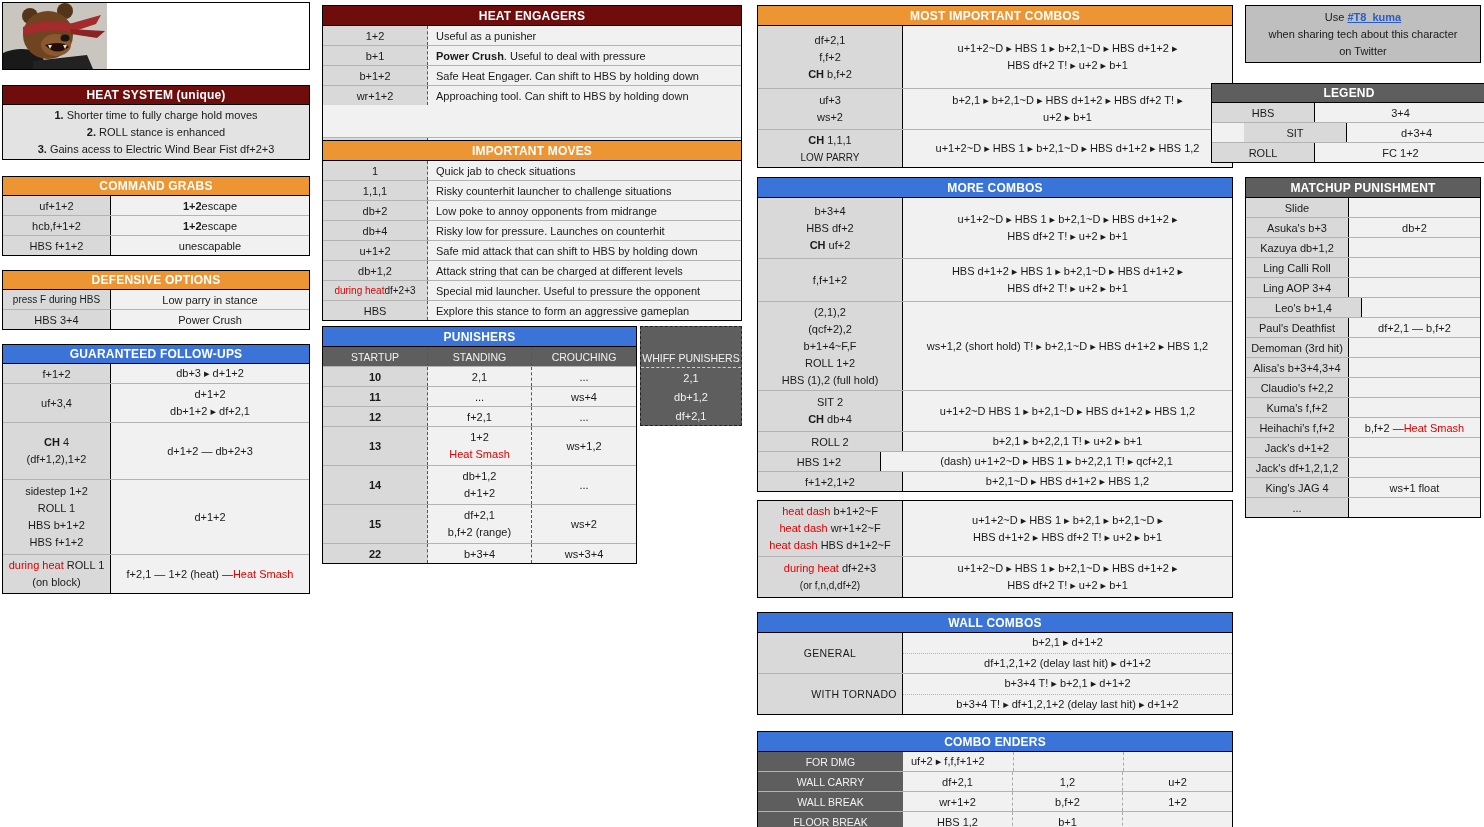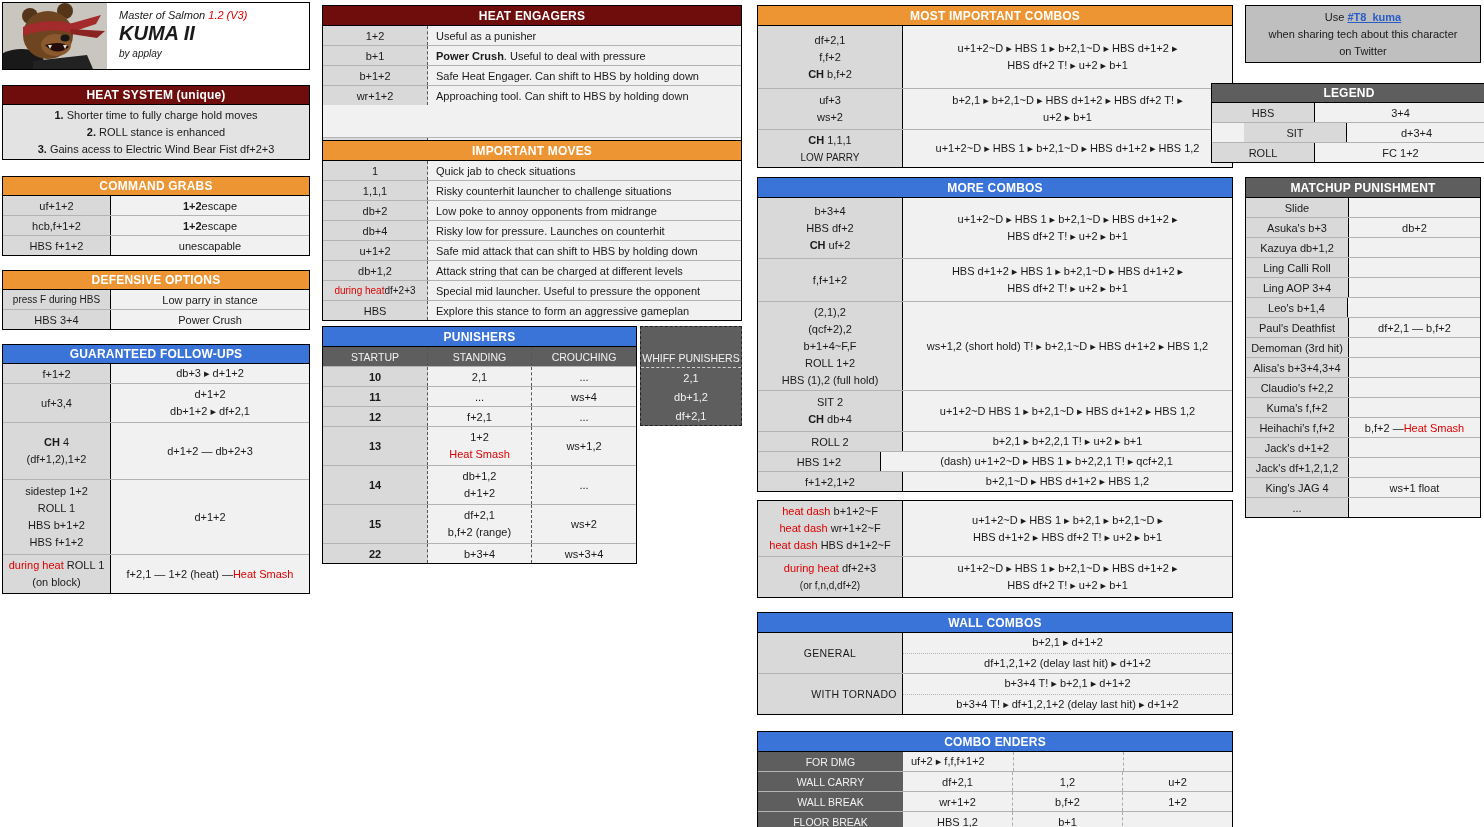--- a/index.html
+++ b/index.html
@@ -57,25 +57,20 @@
     <circle cx="62" cy="8" r="8" fill="#54351a"></circle>
     <ellipse cx="45" cy="32" rx="25" ry="24" fill="#6e4520"></ellipse>
     <ellipse cx="53" cy="42" rx="15" ry="11" fill="#8a5a2e"></ellipse>
     <ellipse cx="62" cy="35" rx="4.5" ry="3.5" fill="#161616"></ellipse>
     <path d="M42 42 Q53 54 66 44 Q59 37 42 42 Z" fill="#230c0a"></path>
     <path d="M45 42 l2 4 l2 -4 Z M60 42 l2 4 l2 -4 Z" fill="#e8e2d6"></path>
     <path d="M20 24 Q45 14 70 21 L70 30 Q45 24 20 33 Z" fill="#a32b2b"></path>
     <path d="M66 21 L98 12 L93 21 L69 29 Z" fill="#a32b2b"></path>
     <path d="M67 26 L102 28 L94 35 L68 31 Z" fill="#8c2323"></path>
   </svg>
-  <div class="cinfo">
-    <div class="series"><span>Master of Salmon</span> <span class="red">1.2 (V3)</span></div>
-    <div class="cname">KUMA II</div>
-    <div class="cauthor">by applay</div>
-  </div>
 </div>
 
 <div class="tbl" id="heat-system" style="left:2px;top:85px;width:308px;">
   <div class="hd darkred" style="height:18px;">HEAT SYSTEM (unique)</div>
   <div class="body">
     <div class="ln"><span class="b">1.</span><span> Shorter time to fully charge hold moves</span></div>
     <div class="ln"><span class="b">2.</span><span> ROLL stance is enhanced</span></div>
     <div class="ln"><span class="b">3.</span><span> Gains acess to Electric Wind Bear Fist df+2+3</span></div>
   </div>
 </div>
@@ -523,21 +518,21 @@
       </div>
   </div>
   <div class="row" style="height:19px;">
     <div class="lc c fr br-solid" style="width:103px;">Ling AOP 3+4</div>
     <div class="vc c fr">
         <span></span>
         <span class="red"></span>
       </div>
   </div>
   <div class="row" style="height:19px;">
-    <div class="lc c fr br-solid" style="width:102px;">Leo's b+1,4</div>
+    <div class="lc c fr br-solid" style="width:116px;">Leo's b+1,4</div>
     <div class="vc c fr">
         <span></span>
         <span class="red"></span>
       </div>
   </div>
   <div class="row" style="height:19px;">
     <div class="lc c fr br-solid" style="width:103px;">Paul's Deathfist</div>
     <div class="vc c fr">
         <span>df+2,1 — b,f+2</span>
         <span class="red"></span>

